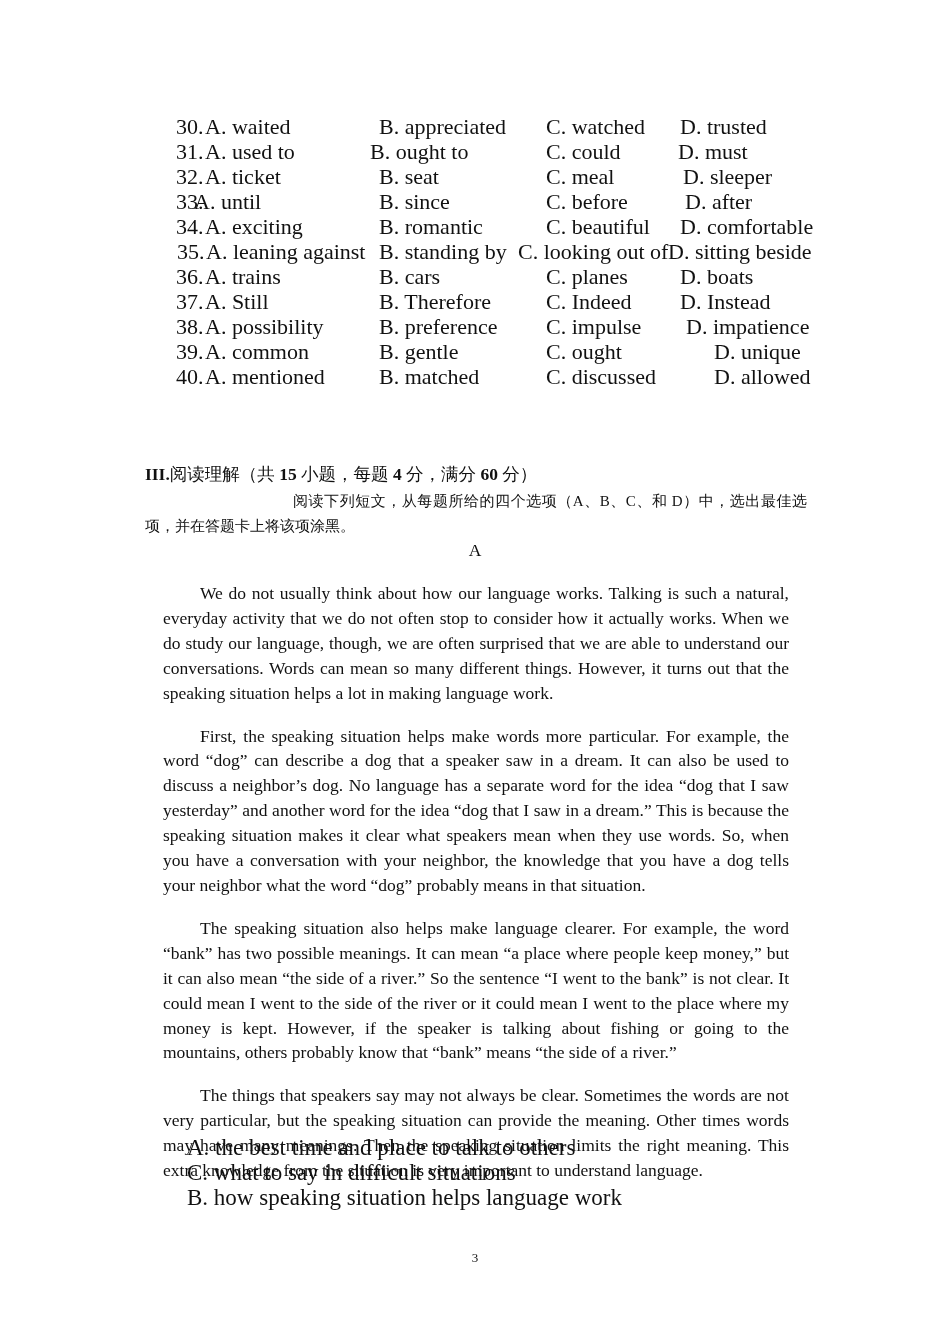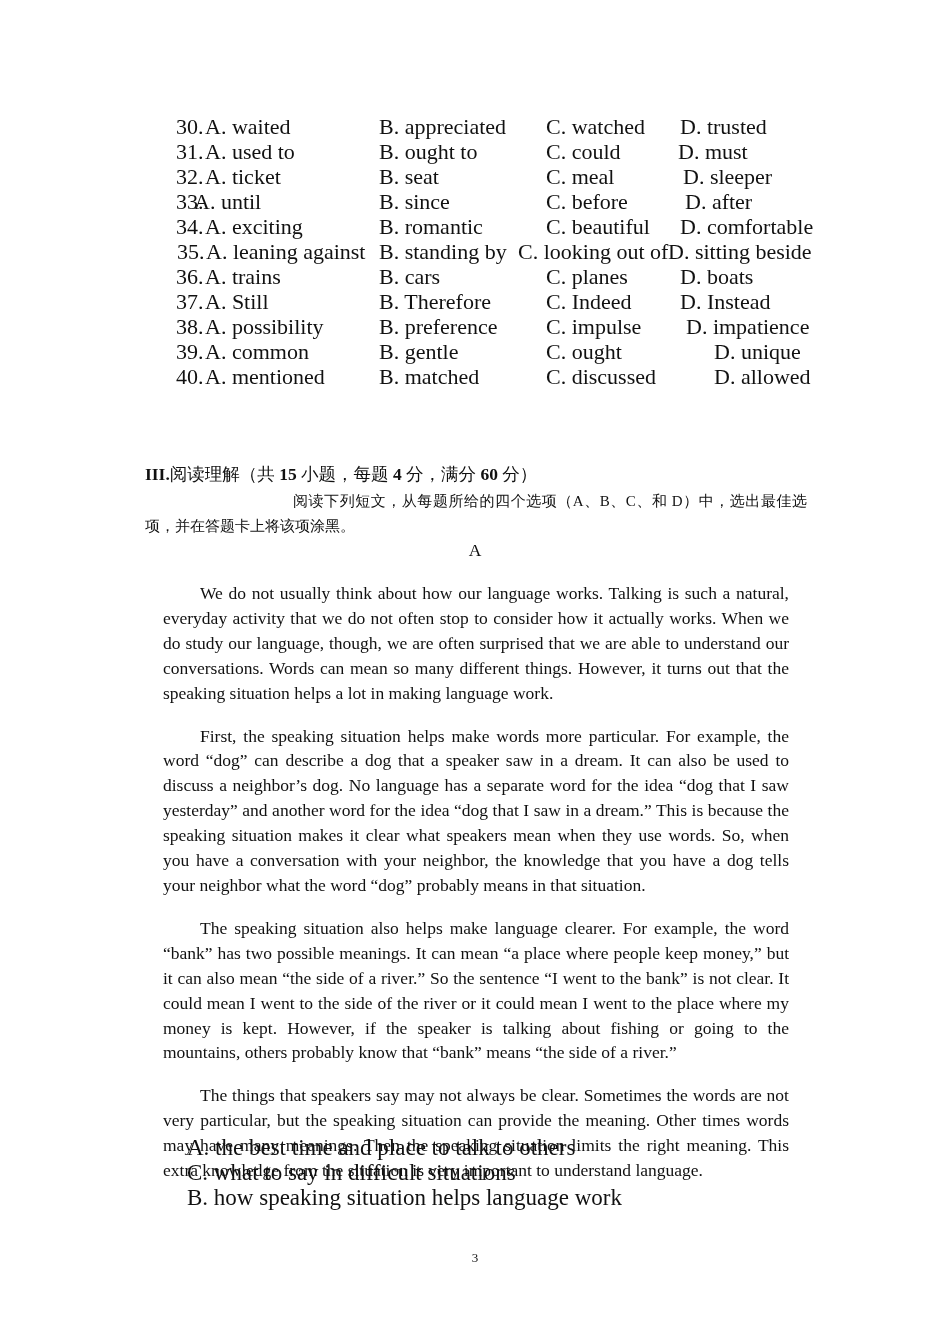--- a/index.html
+++ b/index.html
@@ -36,21 +36,21 @@
   <div class="opt-row" style="top:114px;">
     <span style="left:176px;">30.</span>
     <span style="left:205px;">A. waited</span>
     <span style="left:379px;">B. appreciated</span>
     <span style="left:546px;">C. watched</span>
     <span style="left:680px;">D. trusted</span>
   </div>
   <div class="opt-row" style="top:139px;">
     <span style="left:176px;">31.</span>
     <span style="left:205px;">A. used to</span>
-    <span style="left:379px;">B. ought to</span>
+    <span style="left:370px;">B. ought to</span>
     <span style="left:546px;">C. could</span>
     <span style="left:678px;">D. must</span>
   </div>
   <div class="opt-row" style="top:164px;">
     <span style="left:176px;">32.</span>
     <span style="left:205px;">A. ticket</span>
     <span style="left:379px;">B. seat</span>
     <span style="left:546px;">C. meal</span>
     <span style="left:683px;">D. sleeper</span>
   </div>

